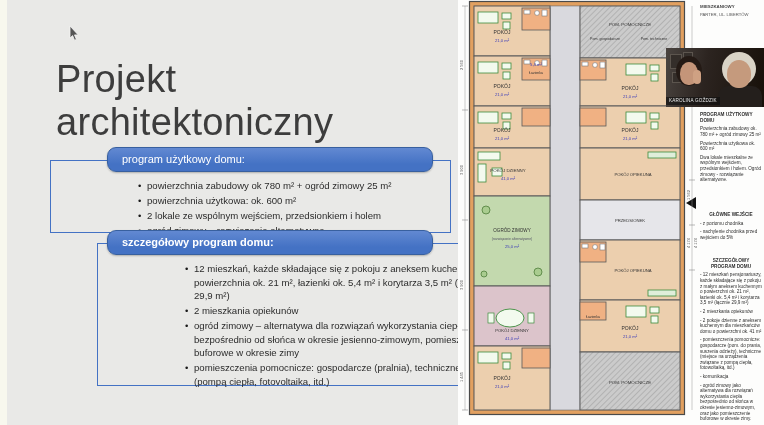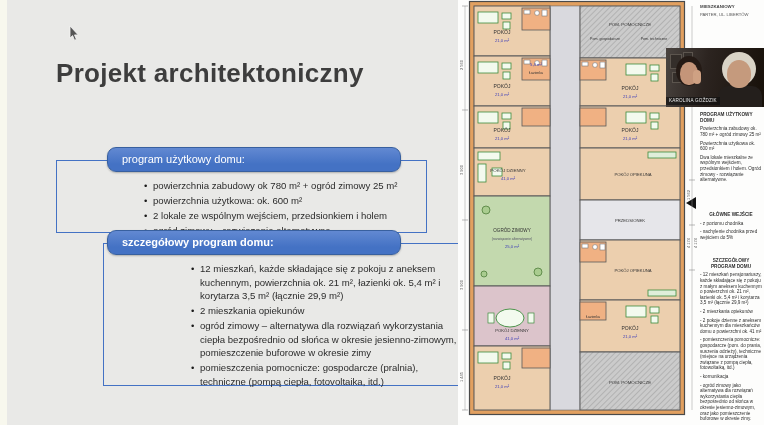--- a/index.html
+++ b/index.html
@@ -5,30 +5,30 @@
   html,body{margin:0;padding:0;}
   body{
     width:764px;height:425px;position:relative;overflow:hidden;
     background:#e9e9e7;font-family:"Liberation Sans",sans-serif;
     -webkit-font-smoothing:antialiased;
   }
   .edge-strip{position:absolute;left:0;top:0;width:7px;height:425px;background:#f8f8ee;}
   
   .slide-title{
     position:absolute;left:56px;top:58px;width:400px;
-    font-size:26px;font-weight:700;color:#3d3d3d;letter-spacing:.3px;
+    font-size:38px;font-weight:400;color:#3d3d3d;letter-spacing:.3px;
   }
   .pbox{
-    position:absolute;left:56px;width:371px;
+    position:absolute;left:50px;width:401px;
     border:1.5px solid #4472c4;background:transparent;box-sizing:border-box;
   }
   .pbox1{top:160px;height:73px;}
   .pbox2{top:243px;height:143px;margin-left:47px;}
   .pill{
-    position:absolute;left:107px;width:294px;height:25px;box-sizing:border-box;
+    position:absolute;left:107px;width:326px;height:25px;box-sizing:border-box;
     background:linear-gradient(180deg,#6289d2 0%,#4472c4 70%);
     border:1px solid #38609f;border-radius:9px;
     color:#ffffff;font-size:11px;line-height:23px;padding-left:14px;
     box-shadow:0 1px 2px rgba(0,0,0,.25);
   }
   .pill1{top:147px;}
   .pill2{top:230px;font-weight:bold;}
   ul.bullets{
     margin:0;padding:0 8px 0 96px;list-style:none;
   }

